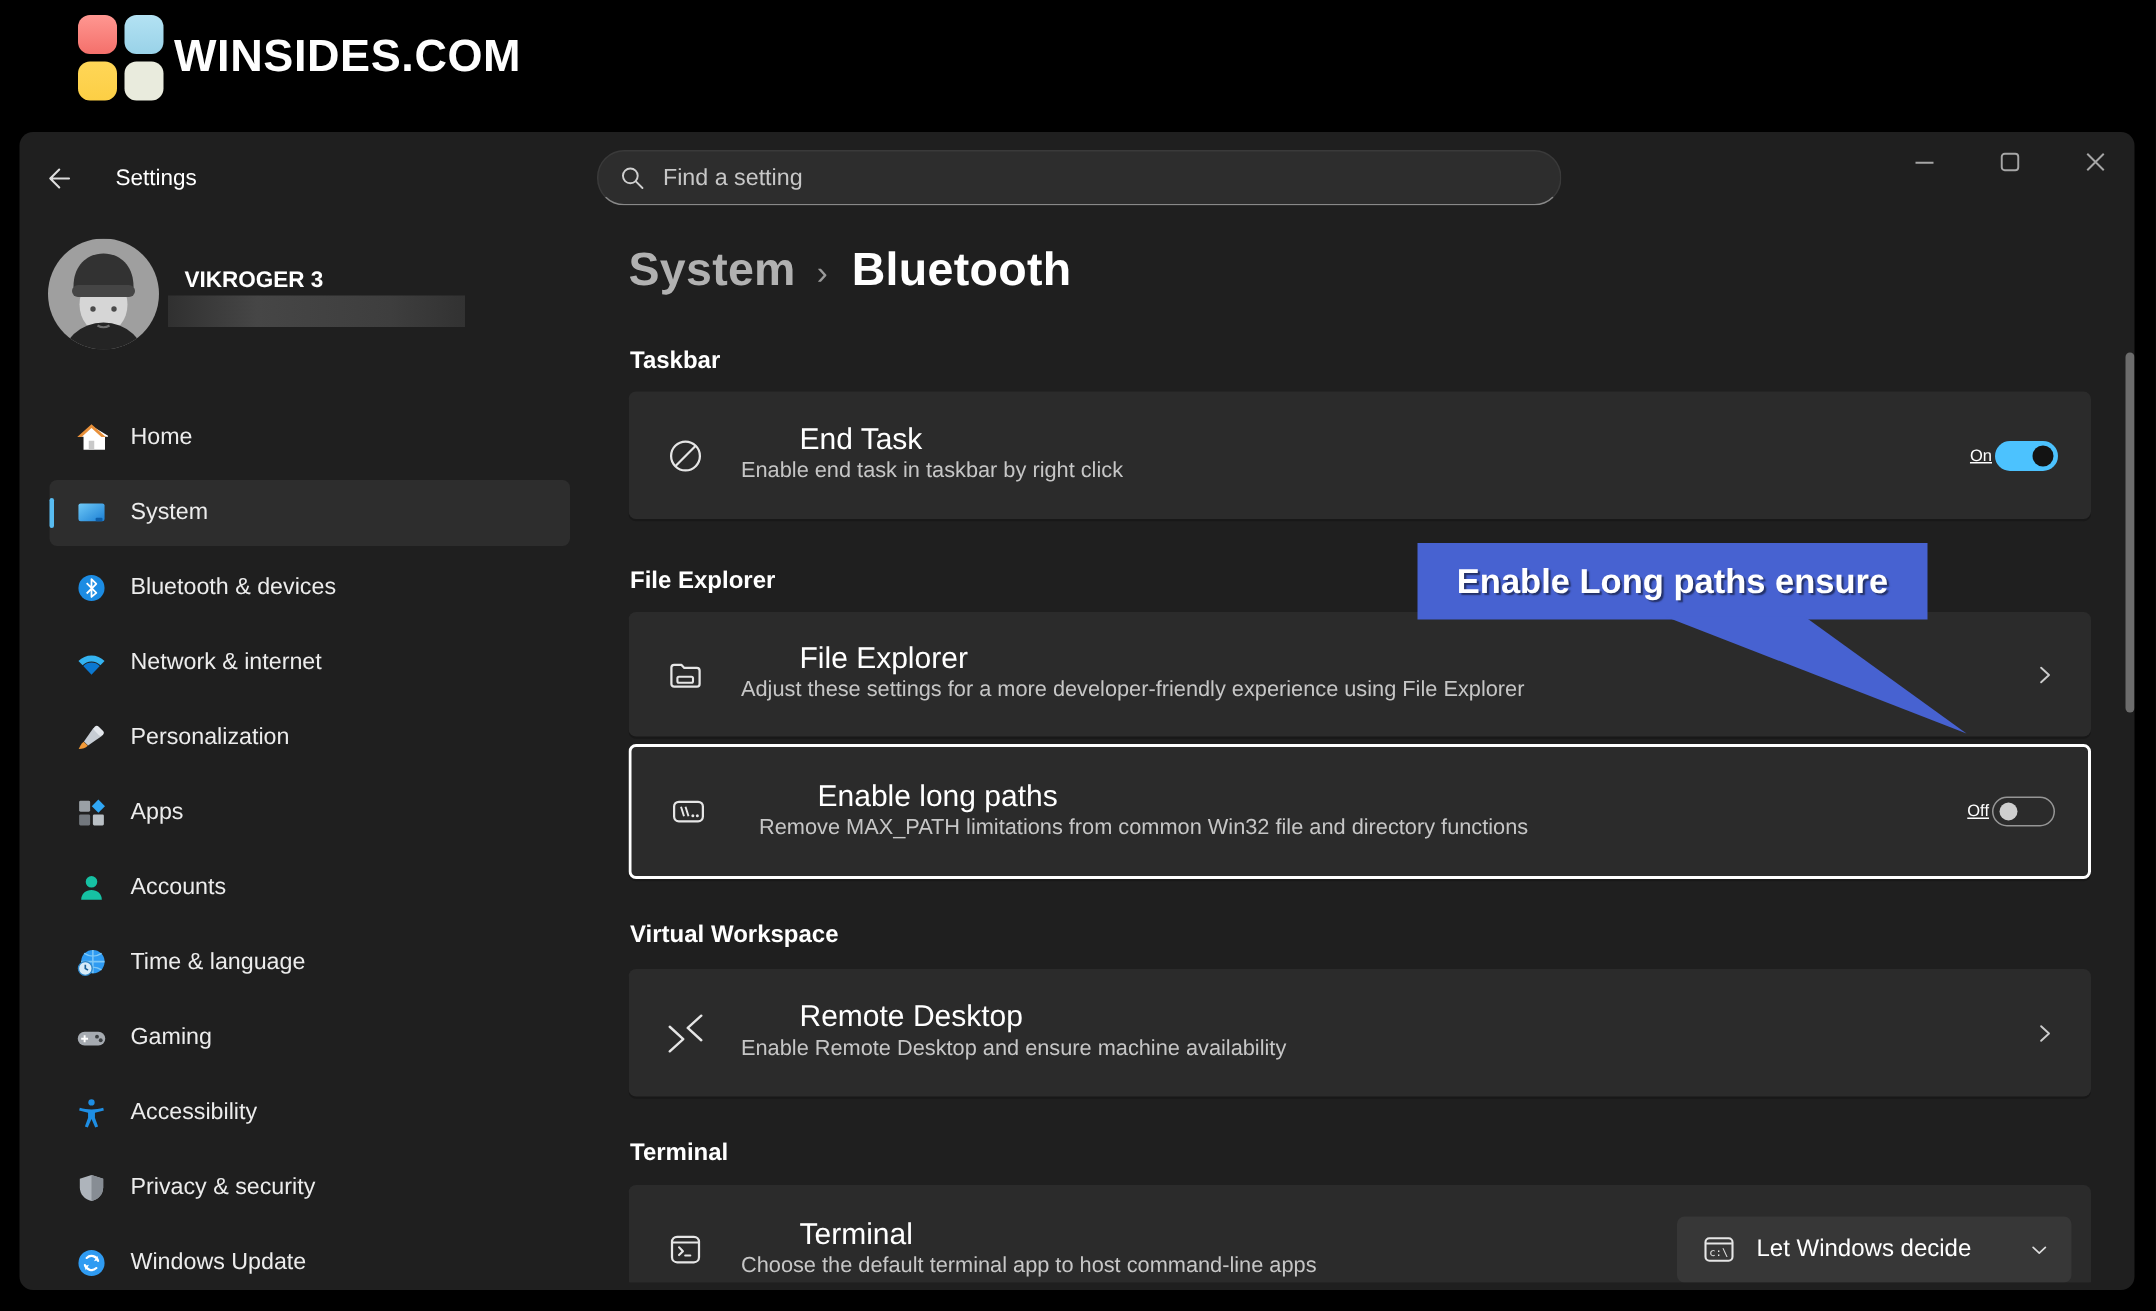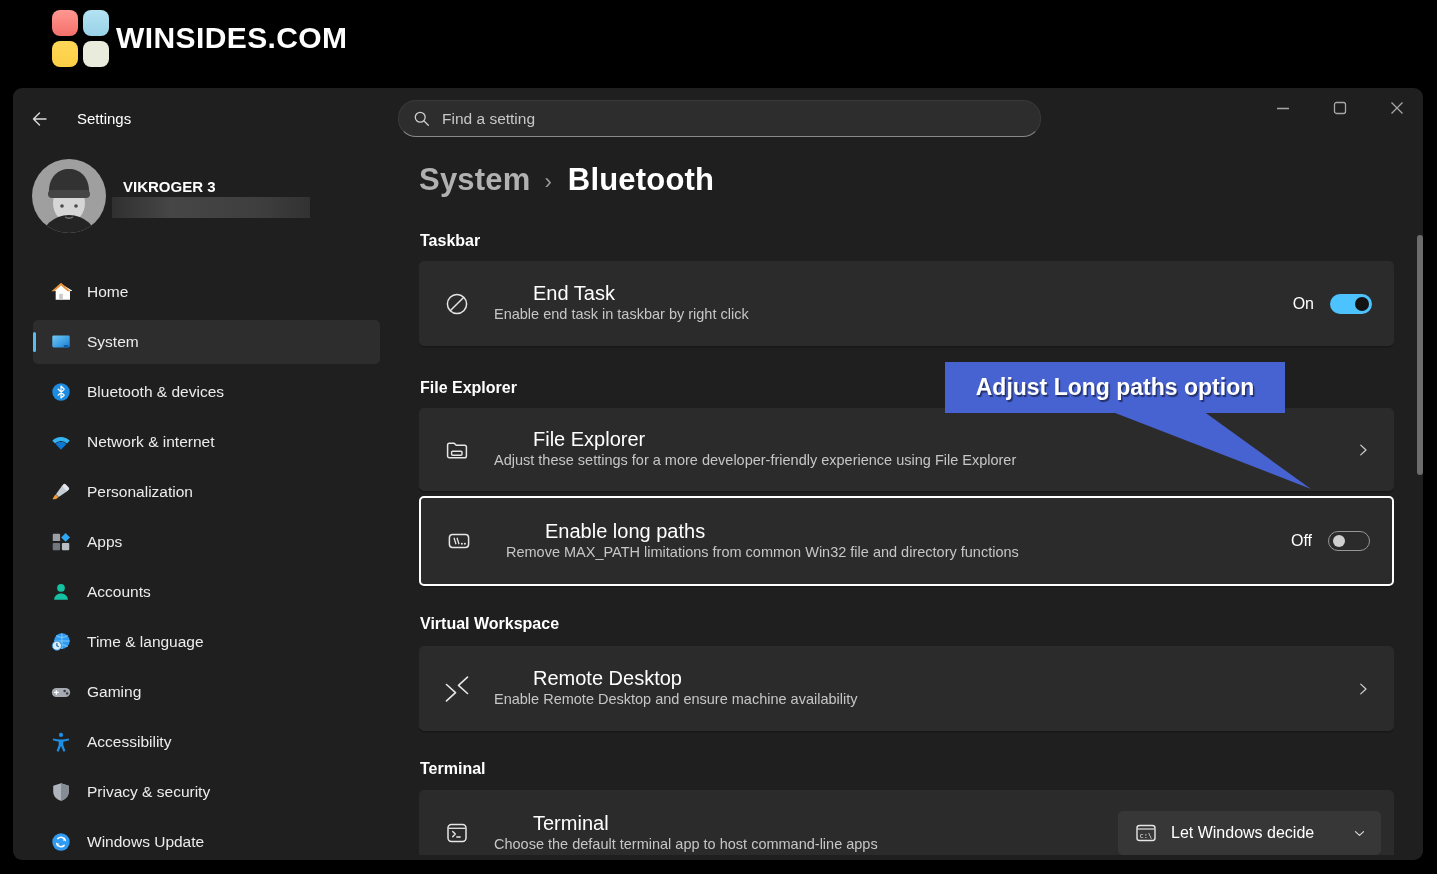--- a/index.html
+++ b/index.html
@@ -48,21 +48,21 @@
   .crumb-cur { font-size:31px; font-weight:600; color:#fff; letter-spacing:0.2px; }
 
   .sec-label { position:absolute; left:1px; font-size:16px; font-weight:600; color:#fff; }
   .card { position:absolute; left:0; width:975px; background:#2b2b2b; border-radius:5px; display:flex; align-items:center; padding:0 22px 0 25px; box-shadow:0 1.5px 0 #181818; }
   .card.hl { border:2px solid #fff;gap:10px; }
   .card-ic { width:26px; height:26px; flex:none; }
   .card-tx { margin-left:24px; }
   .card-title { font-size:20px; color:#fff; line-height:21px;margin-left:39px; }
   .card-sub { font-size:14.5px; color:#c6c6c6; line-height:19px; margin-top:1px; }
   .card-right { margin-left:auto; display:flex; align-items:center; }
-  .tg-state { font-size:16px; color:#fff; margin-right:16px; }
+  .tg-state { font-size:11px; color:#fff; margin-right:2px;text-decoration:underline; }
   .toggle-on { width:42px; height:20px; border-radius:10px; background:#4cc2fe; position:relative; }
   .toggle-on .knob { position:absolute; right:3px; top:3px; width:14px; height:14px; border-radius:50%; background:#131313; }
   .toggle-off { width:42px; height:20px; border-radius:10px; border:1px solid #969696; position:relative; }
   .toggle-off .knob { position:absolute; left:4px; top:3px; width:12px; height:12px; border-radius:50%; background:#cfcfcf; }
 
   .dropdown { margin-left:auto; margin-right:-9px; width:263px; height:44px; background:#373737; border-radius:5px; display:flex; align-items:center; padding:0 14px 0 16px; }
   .dd-label { font-size:16px; color:#fff; margin-left:13px; }
   .dd-chev { margin-left:auto; }
 
   .scrollbar { position:absolute; left:1404px; top:147px; width:6px; height:240px; border-radius:3px; background:#6c6c6c; }
@@ -355,19 +355,19 @@
               <path d="M5.5 9l6.5 6 6.5-6" stroke="#dddddd" stroke-width="1.8" fill="none" stroke-linecap="round" stroke-linejoin="round"></path>
             </svg>
         </div>
       </div>
     </div>
 
     <div class="scrollbar"></div>
   </div>
 
   <div class="callout-box">
-    <span>Adjust Long paths option</span>
+    <span>Enable Long paths ensure</span>
   </div>
   <svg class="callout-tail" width="220" height="90" viewBox="0 0 220 90">
     <polygon points="10,6 103,6 211,84" fill="#4762d1"></polygon>
   </svg>
 
 </div>
 
 </body></html>

